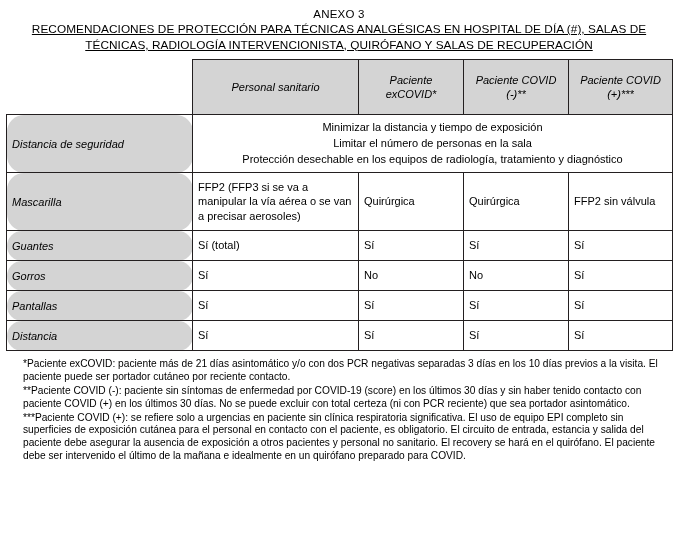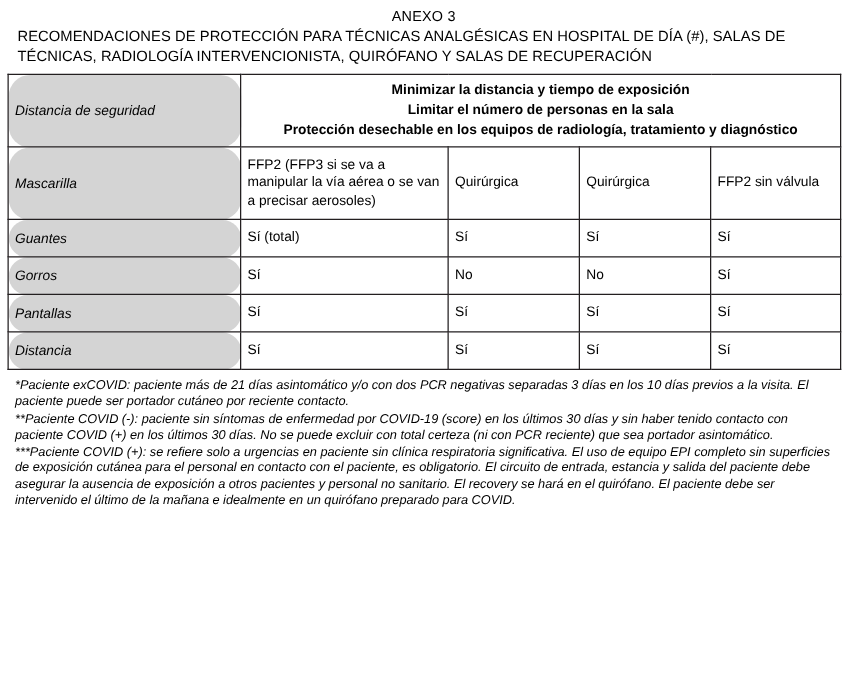--- a/index.html
+++ b/index.html
@@ -22,25 +22,26 @@
     padding: 6px 6px 0 6px;
   }
   .anexo {
     text-align: center;
     font-size: 11.5px;
     margin-top: 2px;
     margin-bottom: 2px;
     letter-spacing: 0.2px;
   }
   .doc-title {
-    text-align: left;
+    text-align: center;
     font-size: 11.8px;
     line-height: 1.32;
     margin: 0 8px 6px 8px;
     letter-spacing: 0.05px;
+    text-decoration: underline;
   }
   table.matrix {
     border-collapse: collapse;
     width: 666px;
     margin: 0 auto;
     table-layout: fixed;
   }
   table.matrix td {
     border: 1px solid #231f20;
     vertical-align: middle;
@@ -84,45 +85,51 @@
   .r-dist { height: 58px; }
   .r-masc { height: 58px; }
   .r-norm { height: 30px; }
   .notes {
     margin: 7px 6px 0 6px;
     font-size: 10.2px;
     line-height: 1.26;
     text-align: left;
   }
   .notes p {
-    margin: 0 0 1px 0;
-    font-style: italic;
+    margin: 0 0 1px 11px;
   }
 </style>
 </head>
 <body>
 
 <div class="page">
 
   <div class="anexo">ANEXO 3</div>
   <div class="doc-title">RECOMENDACIONES DE PROTECCIÓN PARA TÉCNICAS ANALGÉSICAS EN HOSPITAL DE DÍA (#), SALAS DE TÉCNICAS, RADIOLOGÍA INTERVENCIONISTA, QUIRÓFANO Y SALAS DE RECUPERACIÓN</div>
 
   <table class="matrix">
     <colgroup>
       <col style="width:186px">
       <col style="width:166px">
       <col style="width:105px">
       <col style="width:105px">
       <col style="width:104px">
     </colgroup>
     <tbody>
+      <tr>
+        <td class="corner"></td>
+        <td class="col-head">Personal sanitario</td>
+        <td class="col-head">Paciente exCOVID*</td>
+        <td class="col-head">Paciente COVID (-)**</td>
+        <td class="col-head">Paciente COVID (+)***</td>
+      </tr>
 
       <tr class="r-dist">
         <td class="row-head">Distancia de seguridad</td>
-        <td class="wide" colspan="4" style="white-space: pre-line; font-weight: bold;">Minimizar la distancia y tiempo de exposición
+        <td class="wide" colspan="4" style="white-space: pre-line;">Minimizar la distancia y tiempo de exposición
 Limitar el número de personas en la sala
 Protección desechable en los equipos de radiología, tratamiento y diagnóstico</td>
       </tr>
 
       <tr class="r-masc">
         <td class="row-head">Mascarilla</td>
         <td class="cell-left">FFP2 (FFP3 si se va a manipular la vía aérea o se van a precisar aerosoles)</td>
         <td class="cell">Quirúrgica</td>
         <td class="cell">Quirúrgica</td>
         <td class="cell">FFP2 sin válvula</td>

